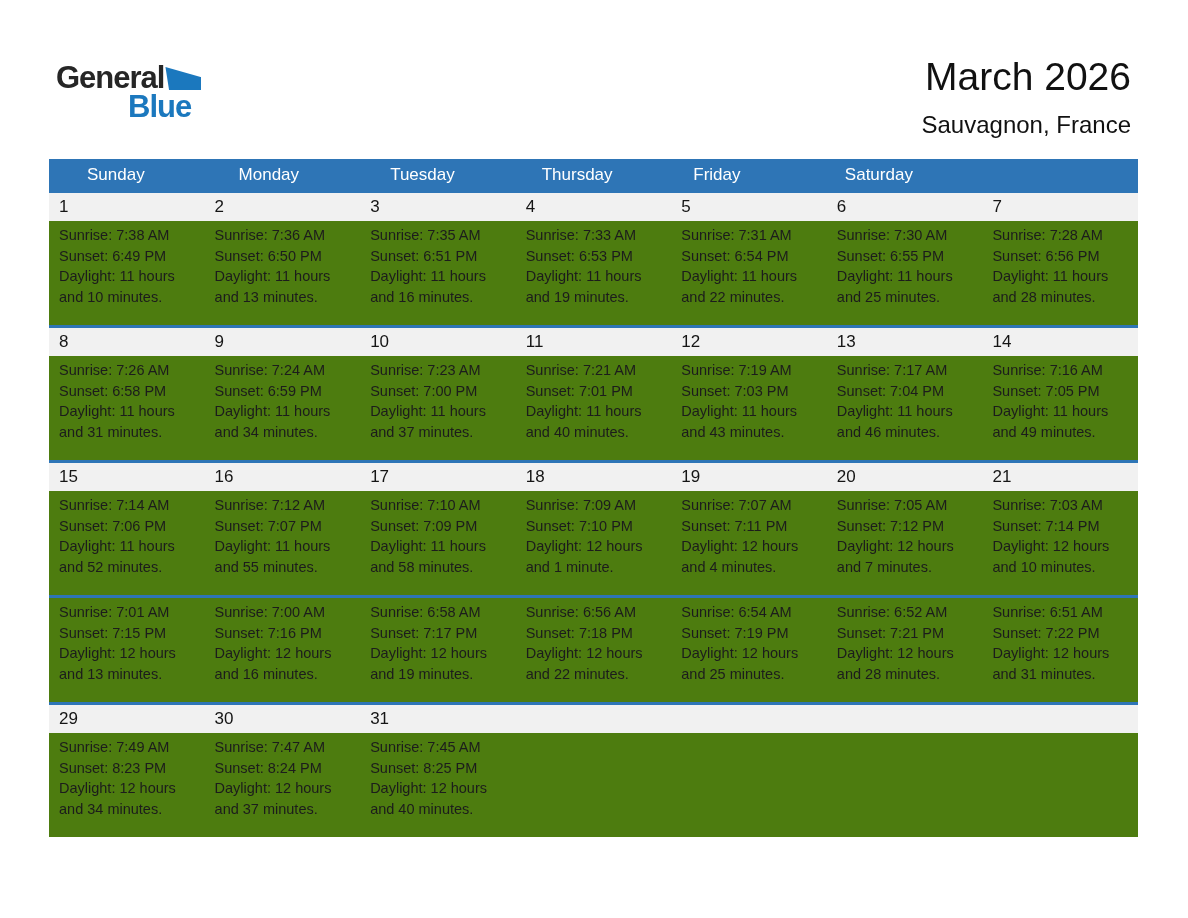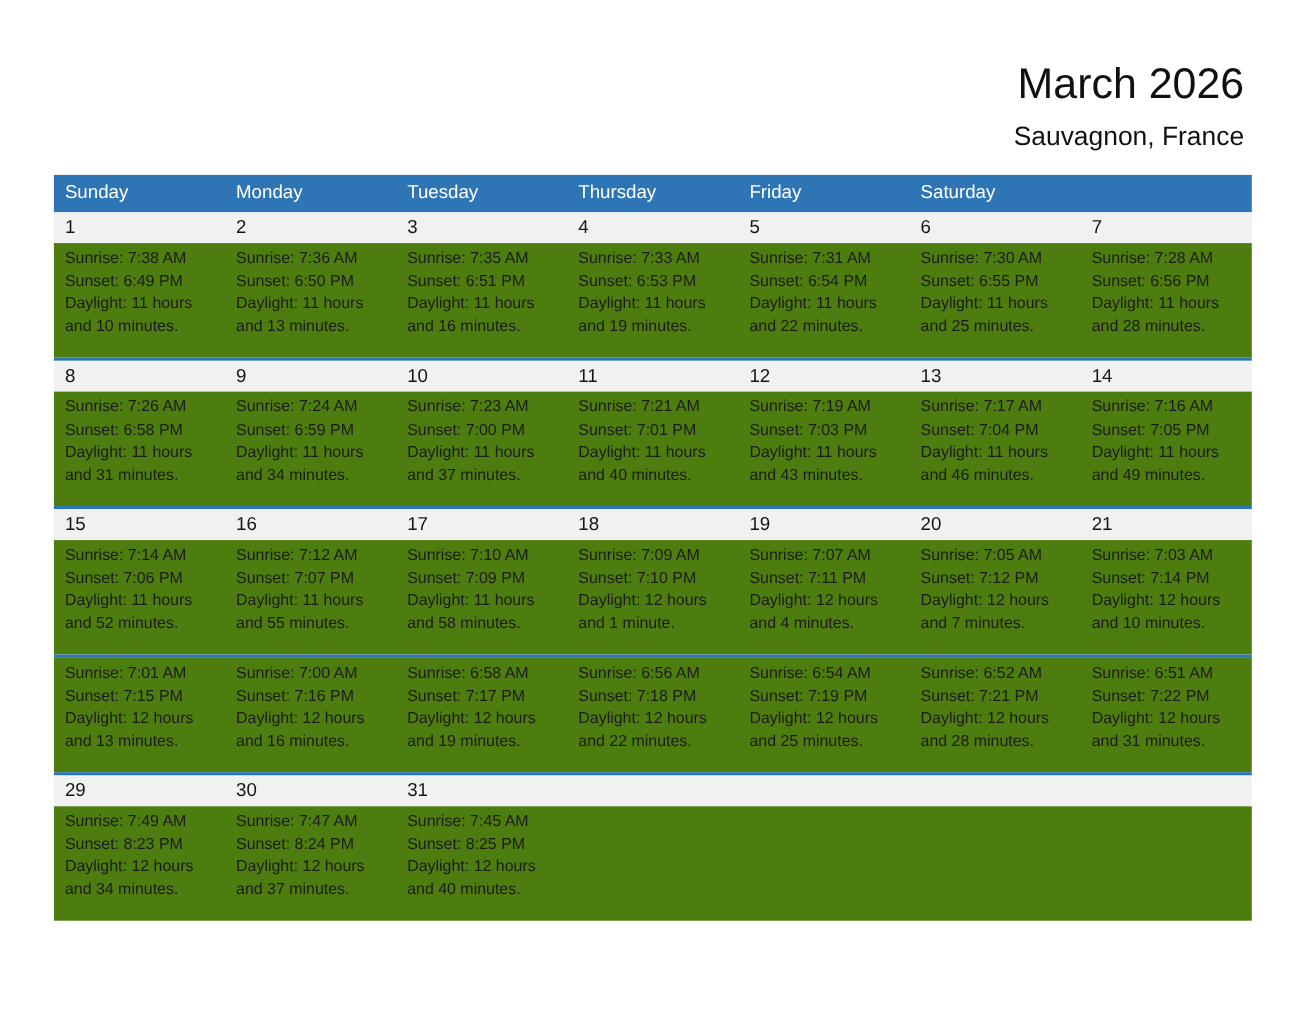--- a/index.html
+++ b/index.html
@@ -24,35 +24,42 @@
   .logo-blue-txt{font-size:31px;font-weight:600;color:var(--logo-blue);letter-spacing:-1px;line-height:1;
                  margin:-2px 0 0 72px;}
 
   
   .title-block{position:absolute;right:57px;top:56px;text-align:right;margin-left:32px;}
   .month-title{font-size:39px;color:#111;font-weight:400;line-height:1.1;}
   .location-subtitle{font-size:24px;color:#111;font-weight:400;margin-top:12px;}
 
   
   .calendar{position:absolute;left:49px;top:159px;width:1089px;}
-  .cal-header{display:grid;grid-template-columns:repeat(7,1fr);background:var(--blue);height:31px;}
+  .cal-header{display:grid;grid-template-columns:repeat(7,1fr);background:var(--blue);height:31px;padding-left:28px;}
   .cal-header-cell{color:var(--header-text);font-size:17px;font-weight:400;display:flex;align-items:center;
                    padding-left:10px;}
   .week-row{border-top:3px solid var(--blue);}
   .num-strip{display:grid;grid-template-columns:repeat(7,1fr);background:var(--strip);height:28px;}
   .num-cell{font-size:17px;color:#151515;display:flex;align-items:center;padding-left:10px;}
   .content-row{display:grid;grid-template-columns:repeat(7,1fr);background:#4d7c0f;height:104px;}
   .day-lines{padding:4px 6px 0 10px;}
   .day-line{font-size:14.5px;line-height:20.5px;color:#1c1c1c;white-space:nowrap;}
 </style>
 </head>
 <body>
 
 <div class="page">
 
+  <div class="logo">
+    <div class="logo-row1">
+      <span class="logo-general">General</span>
+      <span class="logo-triangle"></span>
+    </div>
+    <div class="logo-blue-txt">Blue</div>
+  </div>
 
   <div class="title-block">
     <div class="month-title">March 2026</div>
     <div class="location-subtitle">Sauvagnon, France</div>
   </div>
 
   <div class="calendar">
     <div class="cal-header">
         <div class="cal-header-cell">Sunday</div>
         <div class="cal-header-cell">Monday</div>

